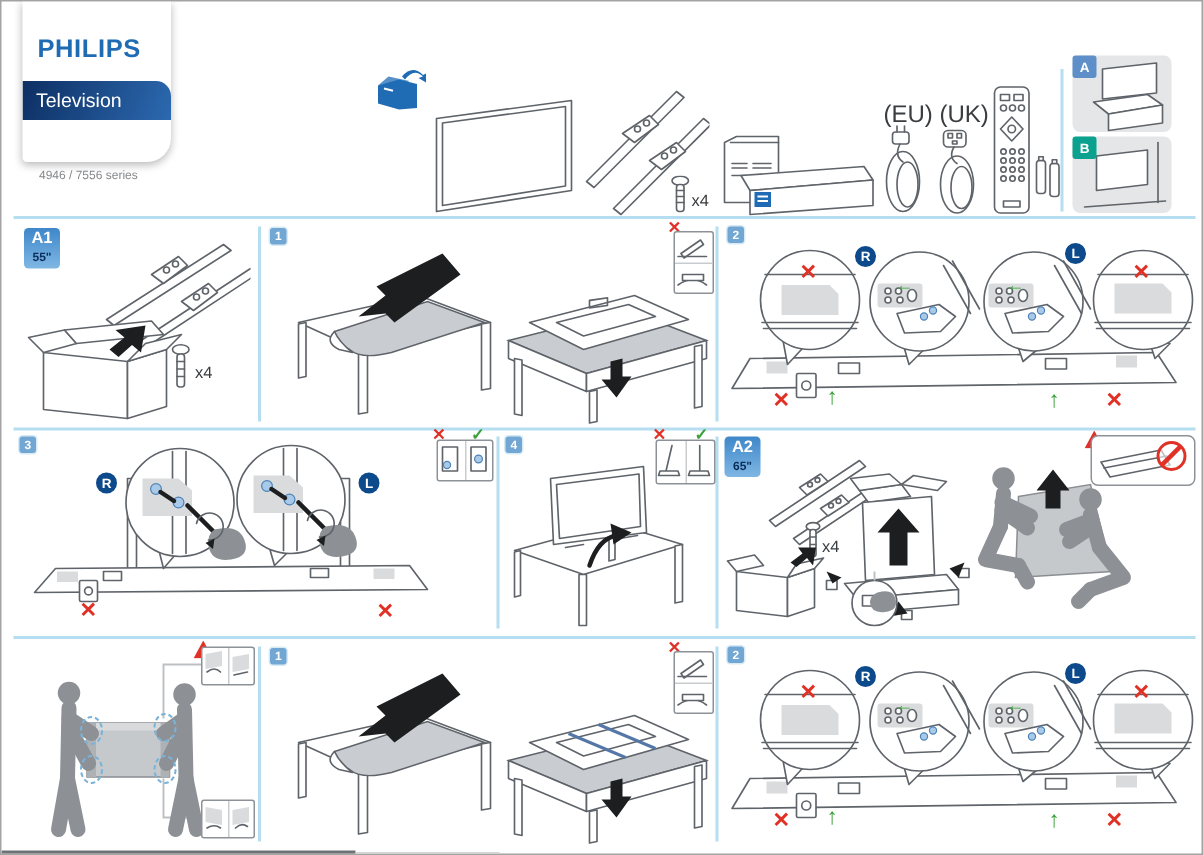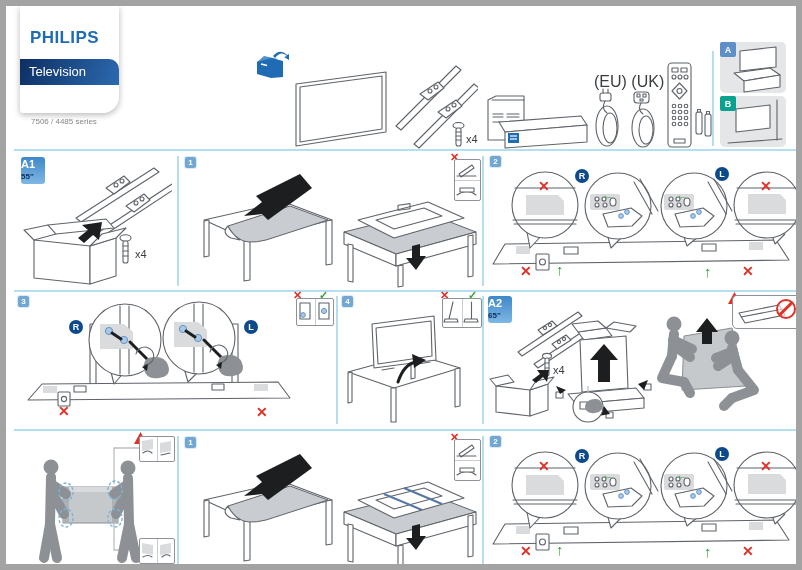--- a/index.html
+++ b/index.html
@@ -1,17 +1,17 @@
 <!DOCTYPE html>
 <html style="--pblue: #1f6cb5; --navy1: #0d2f63; --navy2: #2c69b0; --bandblue: #2e6fb4; --divider: #b5def0; --stepblue: #72a7d3; --a1top: #3e87c9; --a1bot: #7fb7e4; --sizetext: #0b2d5c; --badgea: #5e8fc9; --badgeb: #0aa18e; --rlnavy: #0d4a8c; --red: #e03127; --green: #3aa23a; --line: #5f646a; --grayfill: #c9ccd0; --softgray: #d9dbdd; --sil: #8d9196; --panelbg: #e4e6e7; --ink: #1c1e20;"><head>
 <meta charset="utf-8">
 <style>
   html,body{margin:0;padding:0;background:#fff;}
   .canvas{position:relative;width:802px;height:570px;background:#fff;overflow:hidden;
-          font-family:"Liberation Sans",sans-serif;border:6px solid #a3a3a3;box-sizing:border-box;}
+          font-family:"Liberation Sans",sans-serif;border:1px solid #a3a3a3;box-sizing:border-box;}
   .abs{position:absolute;}
   svg{display:block;}
   
   .ln{fill:none;stroke:var(--line);stroke-width:1.1;stroke-linejoin:round;stroke-linecap:round;}
   .lnw{fill:#fff;stroke:var(--line);stroke-width:1.1;stroke-linejoin:round;}
   .gfill{fill:var(--grayfill);stroke:var(--line);stroke-width:1;}
   .gsoft{fill:var(--softgray);stroke:none;}
   .blk{fill:var(--ink);stroke:none;}
   .blu{fill:var(--pblue);stroke:none;}
   .bluedot{fill:#a9c9e8;stroke:#4d83b8;stroke-width:.8;}
@@ -30,21 +30,21 @@
          line-height:26px;padding-left:9px;box-sizing:border-box;border-radius:0 10px 0 0;}
   .band2{position:absolute;left:0;top:82px;width:100%;height:21px;background:var(--bandblue);
          color:#fff;font-size:10px;line-height:21px;padding-left:9px;box-sizing:border-box;}
   .series{left:25px;top:111px;font-size:8px;color:#85888b;}
   
   .hline{position:absolute;height:2px;background:var(--divider);}
   .vline{position:absolute;width:2px;background:var(--divider);}
   
   .step-badge{width:11px;height:11px;background:var(--stepblue);color:#fff;font-size:8px;font-weight:bold;
               display:flex;align-items:center;justify-content:center;border-radius:2px;box-shadow:0 0 0 1px #d8ebf5;}
-  .size-badge{width:24px;height:27px;border-radius:3px;overflow:hidden;text-align:left;
+  .size-badge{width:24px;height:27px;border-radius:3px;overflow:hidden;text-align:center;
               background:linear-gradient(var(--a1top),var(--a1bot));}
   .size-badge .code{font-size:11px;font-weight:bold;color:#fff;line-height:14px;}
   .size-badge .sz{font-size:8px;font-weight:bold;color:var(--sizetext);line-height:11px;}
   .ab-badge{width:16px;height:15px;border-radius:2px;color:#fff;font-size:9px;font-weight:bold;
             display:flex;align-items:center;justify-content:center;}
   .rl-badge{width:14px;height:14px;border-radius:50%;background:var(--rlnavy);color:#fff;font-size:9px;
             font-weight:bold;display:flex;align-items:center;justify-content:center;}
   .mark-x{color:var(--red);font-weight:bold;font-size:14px;line-height:14px;}
   .mark-x.sm{font-size:11px;line-height:11px;}
   .mark-up{color:var(--green);font-weight:bold;font-size:15px;line-height:15px;}
@@ -69,21 +69,21 @@
 </style>
 </head>
 <body>
 
 <div class="canvas">
 
   <div class="abs logo-card">
     <div class="brand">PHILIPS</div>
     <div class="band1">Television</div>
   </div>
-  <div class="abs series">7506 / 4485 series</div>
+  <div class="abs series">4946 / 7556 series</div>
 
   <svg class="abs" style="left:249px;top:44px" width="34" height="31" viewBox="0 0 34 31">
     <polygon class="blu" points="2,12 16,8 16,28 2,24"></polygon>
     <polygon class="blu" points="16,8 28,11 28,27 16,28"></polygon>
     <polygon class="blu" points="2,12 9,6 23,9 16,12" opacity=".75"></polygon>
     <path d="M20,8 q6,-8 12,-2 l-3,1 5,3 0,-6 -2,1 q-7,-7 -14,1 z" class="blu"></path>
     <line x1="6" y1="14" x2="12" y2="15.5" stroke="#fff" stroke-width="1.4"></line>
   </svg>
 
   <svg class="abs" style="left:286px;top:62px" width="98" height="82" viewBox="0 0 98 82">

